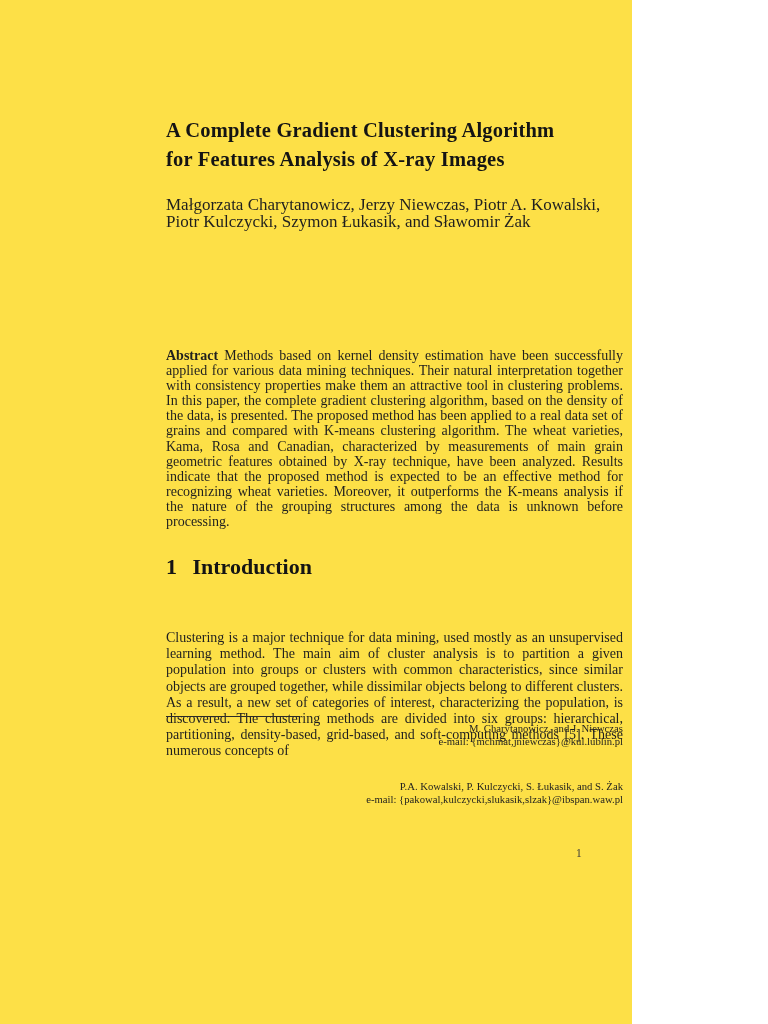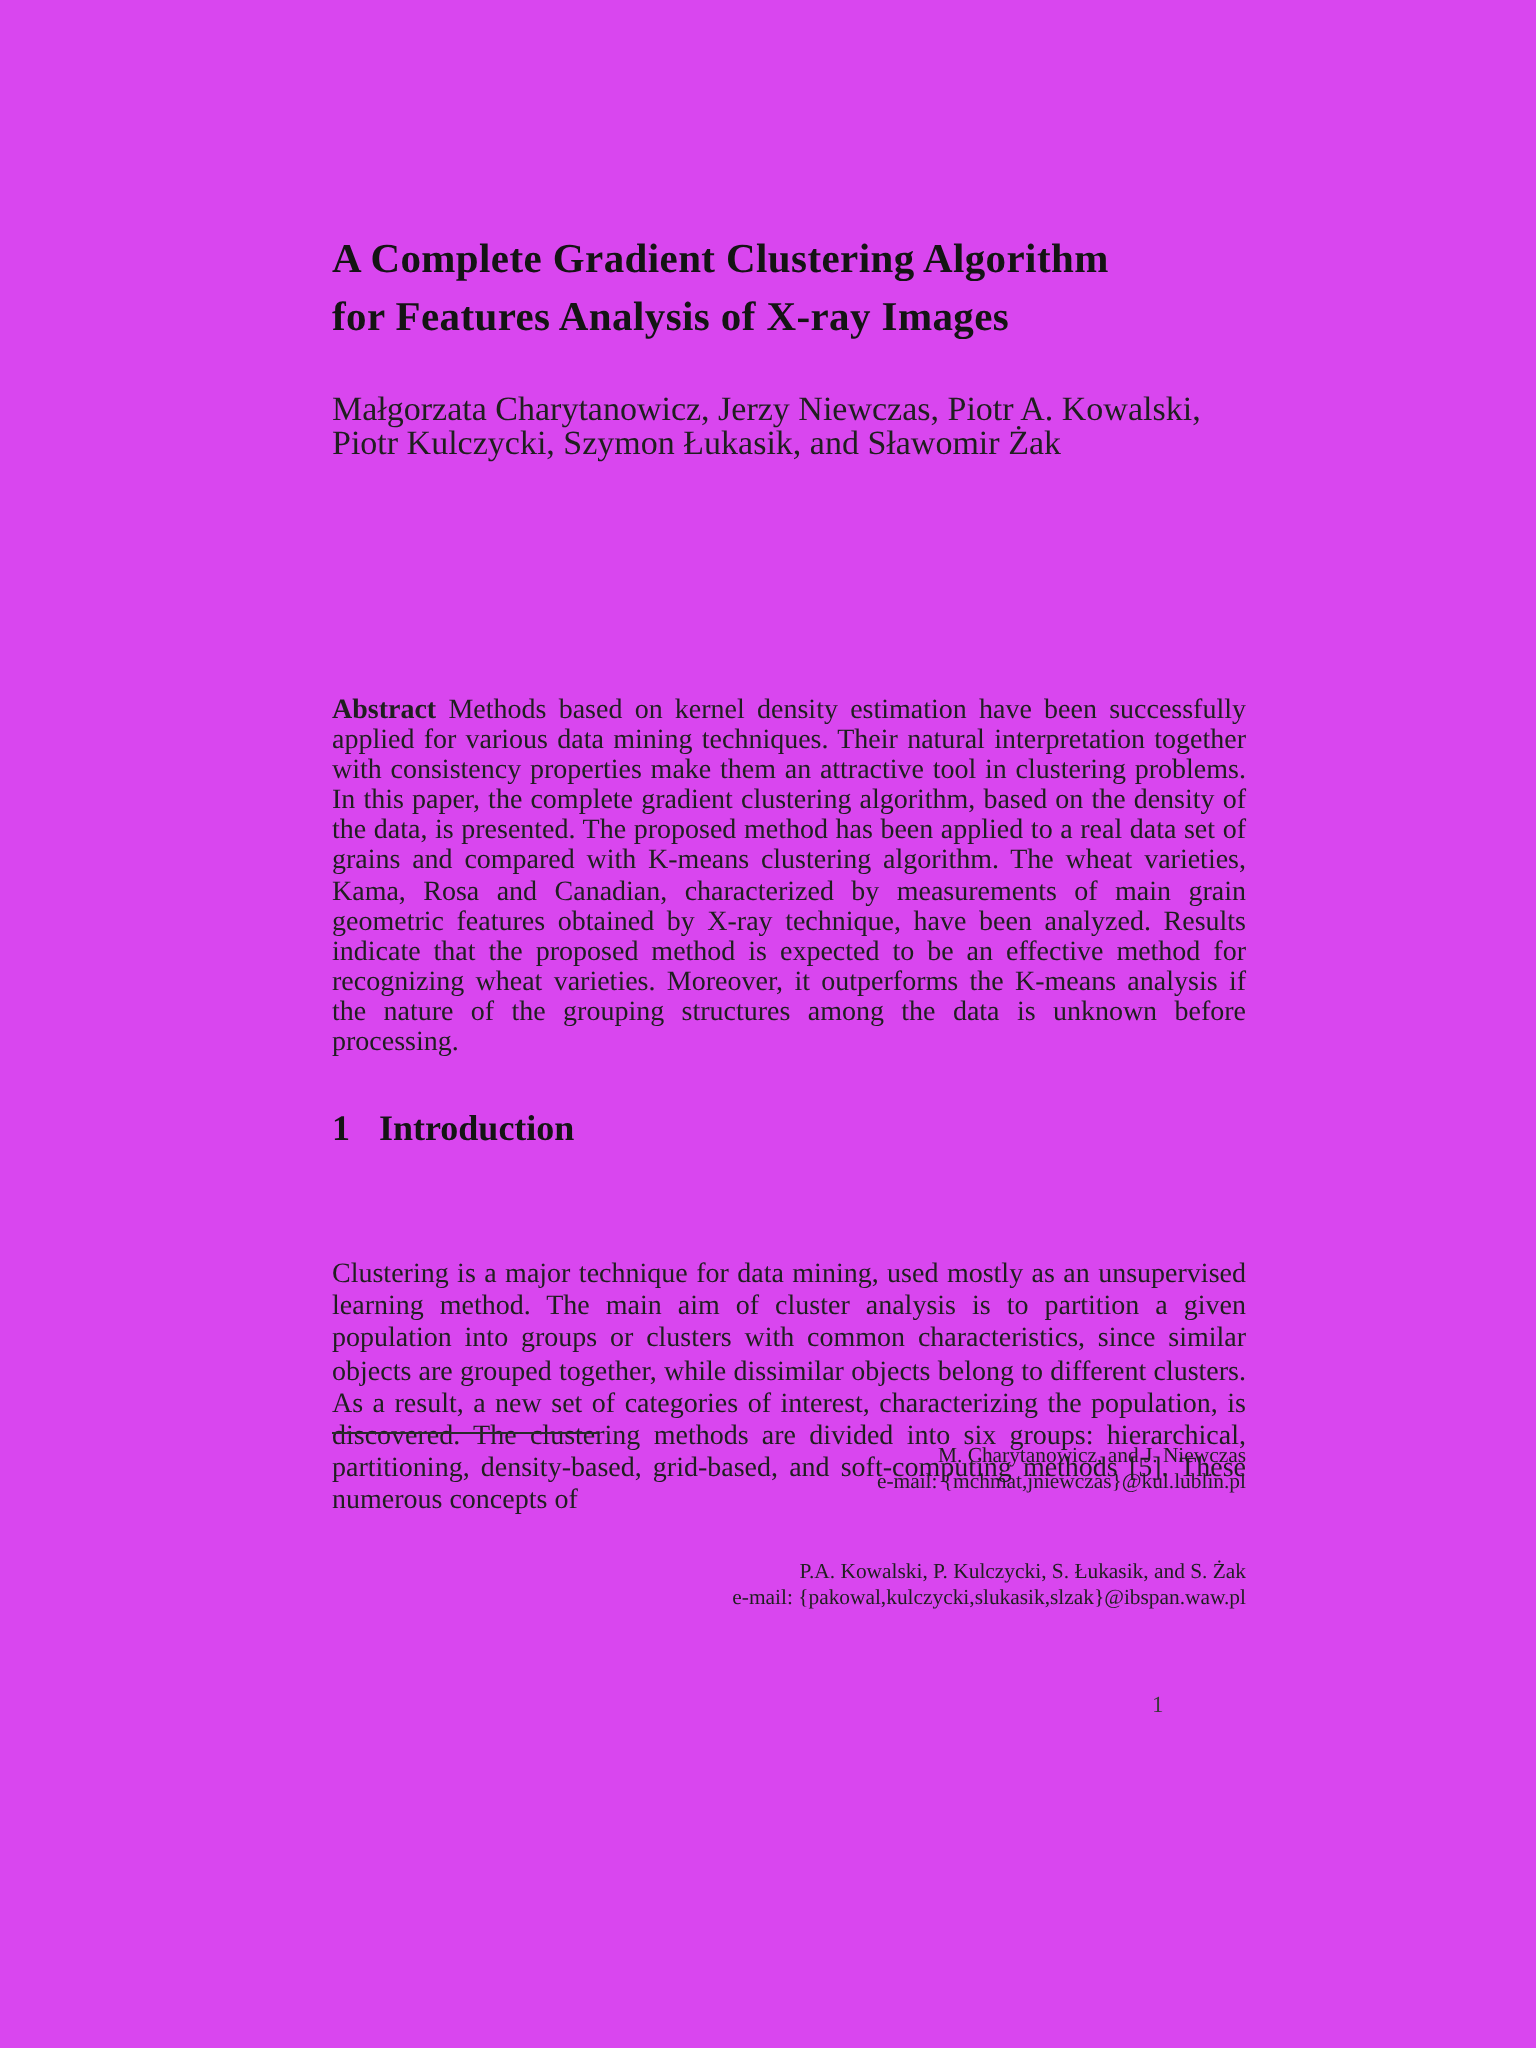--- a/index.html
+++ b/index.html
@@ -2,23 +2,23 @@
 <html><head>
 <meta charset="utf-8">
 <style>
   html, body {
     margin: 0;
     padding: 0;
     background: #ffffff;
   }
   .page {
     position: relative;
-    width: 768px;
+    width: 632px;
     height: 1024px;
-    background: #d946ef;
+    background: #fde047;
     overflow: hidden;
     font-family: "Liberation Serif", "DejaVu Serif", serif;
     color: #1f1f1f;
   }
   .col {
     position: absolute;
     left: 166px;
     width: 457px;
   }
   .title {
@@ -38,21 +38,21 @@
     top: 348px;
     font-size: 14px;
     line-height: 15.1px;
     text-align: justify;
   }
   .abstract .label {
     font-weight: bold;
   }
   .section-heading {
     top: 554px;
-    font-size: 18px;
+    font-size: 22px;
     font-weight: bold;
     color: #141414;
   }
   .section-heading .sec-title {
     margin-left: 10px;
   }
   .body-par {
     top: 586px;
     font-size: 14px;
     line-height: 16.2px;

